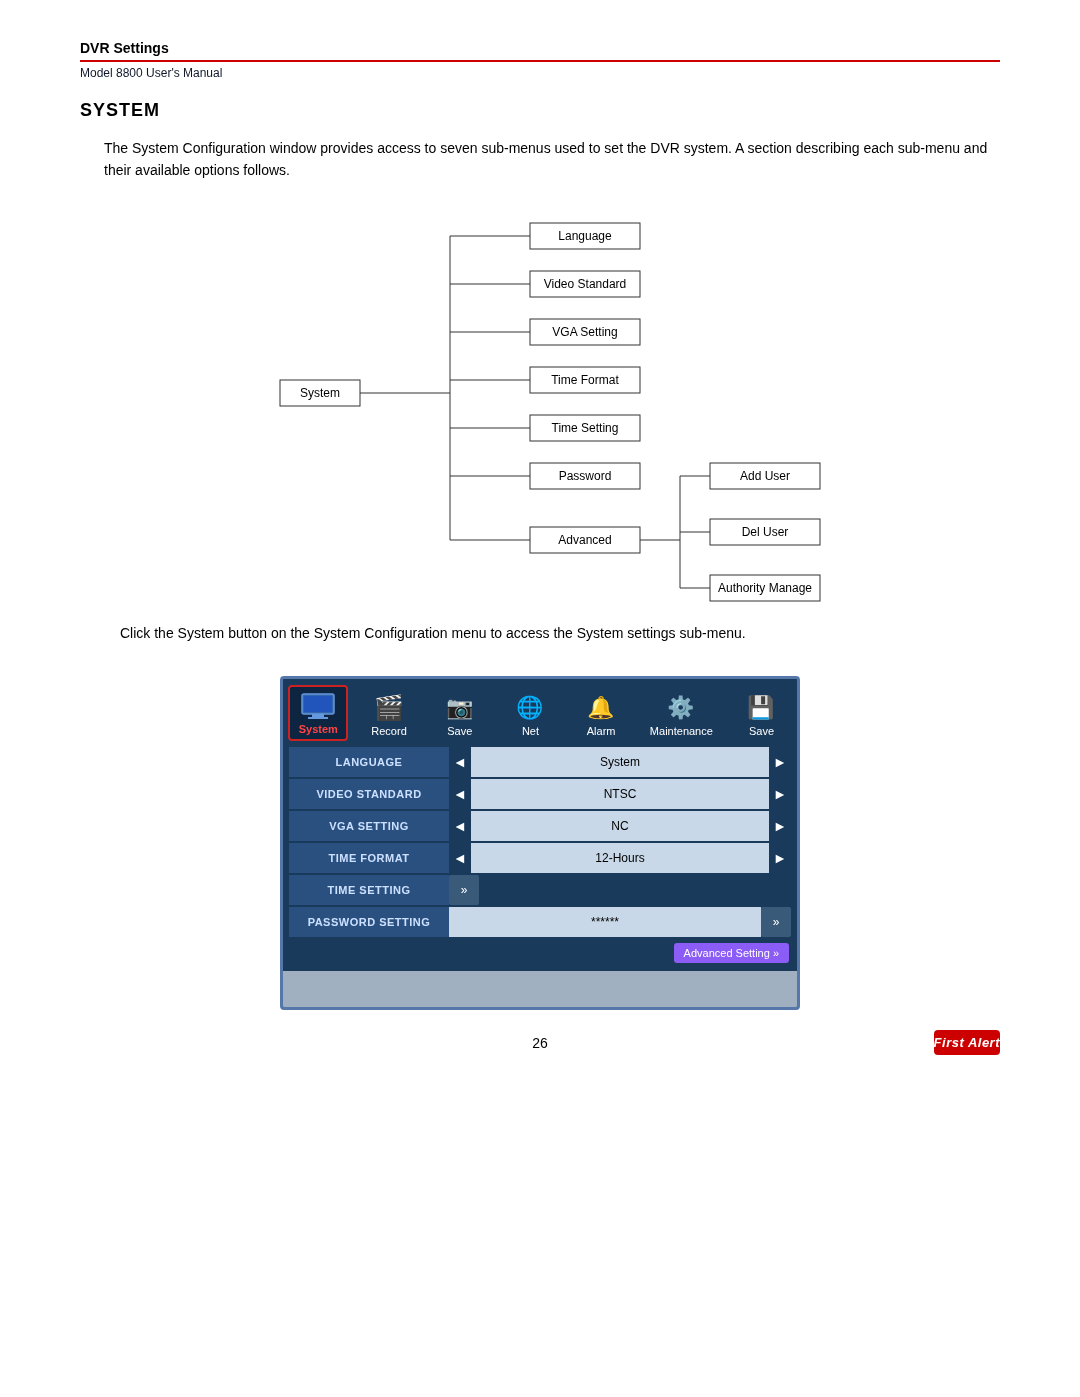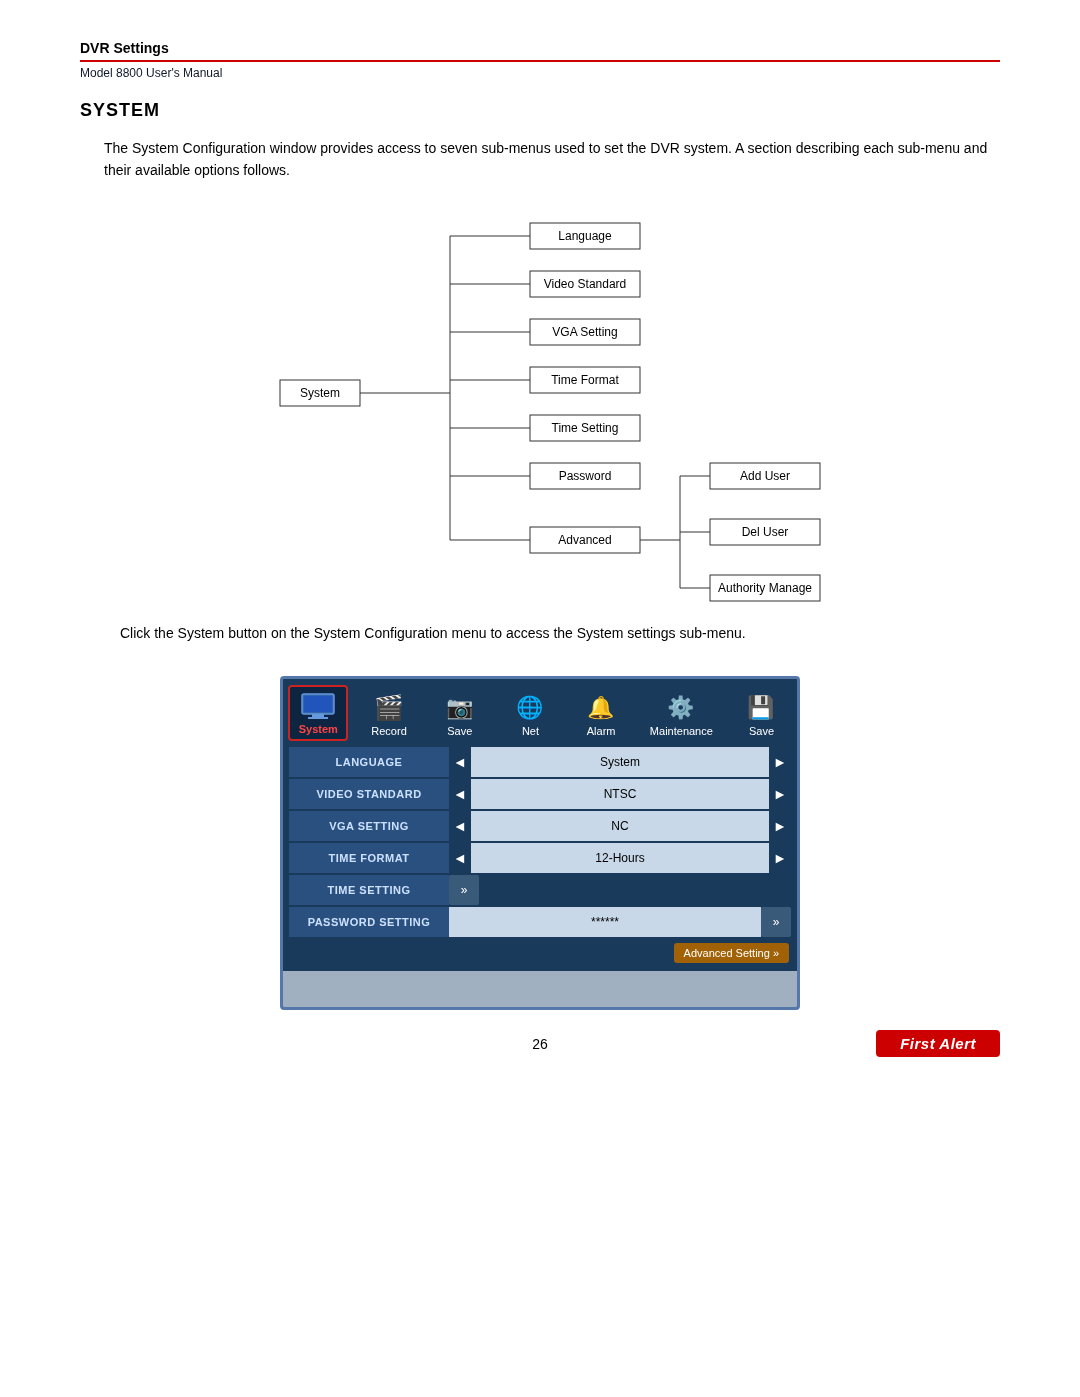--- a/index.html
+++ b/index.html
@@ -197,21 +197,21 @@
       border-radius: 2px;
     }
 
     .dvr-advanced-btn-row {
       display: flex;
       justify-content: flex-end;
       padding: 4px 8px;
     }
 
     .dvr-advanced-btn {
-      background: #a16207;
+      background: #8b5cf6;
       color: #fff;
       font-size: 11px;
       padding: 4px 10px;
       border-radius: 3px;
       cursor: pointer;
     }
 
     .dvr-footer {
       background: #a0b0c0;
       height: 36px;
@@ -236,22 +236,22 @@
     .brand-logo {
       margin-left: auto;
       display: flex;
       align-items: center;
     }
 
     .first-alert-logo {
       background: #cc0000;
       color: #fff;
       font-weight: bold;
-      font-size: 15px;
-      padding: 5px 24px;
+      font-size: 13px;
+      padding: 5px 0;
       border-radius: 4px;
       font-style: italic;
       letter-spacing: 0.5px;
     }
   </style>
 </head>
 <body>
 
 <div class="page-header">
   <div class="page-header-title">DVR Settings</div>

